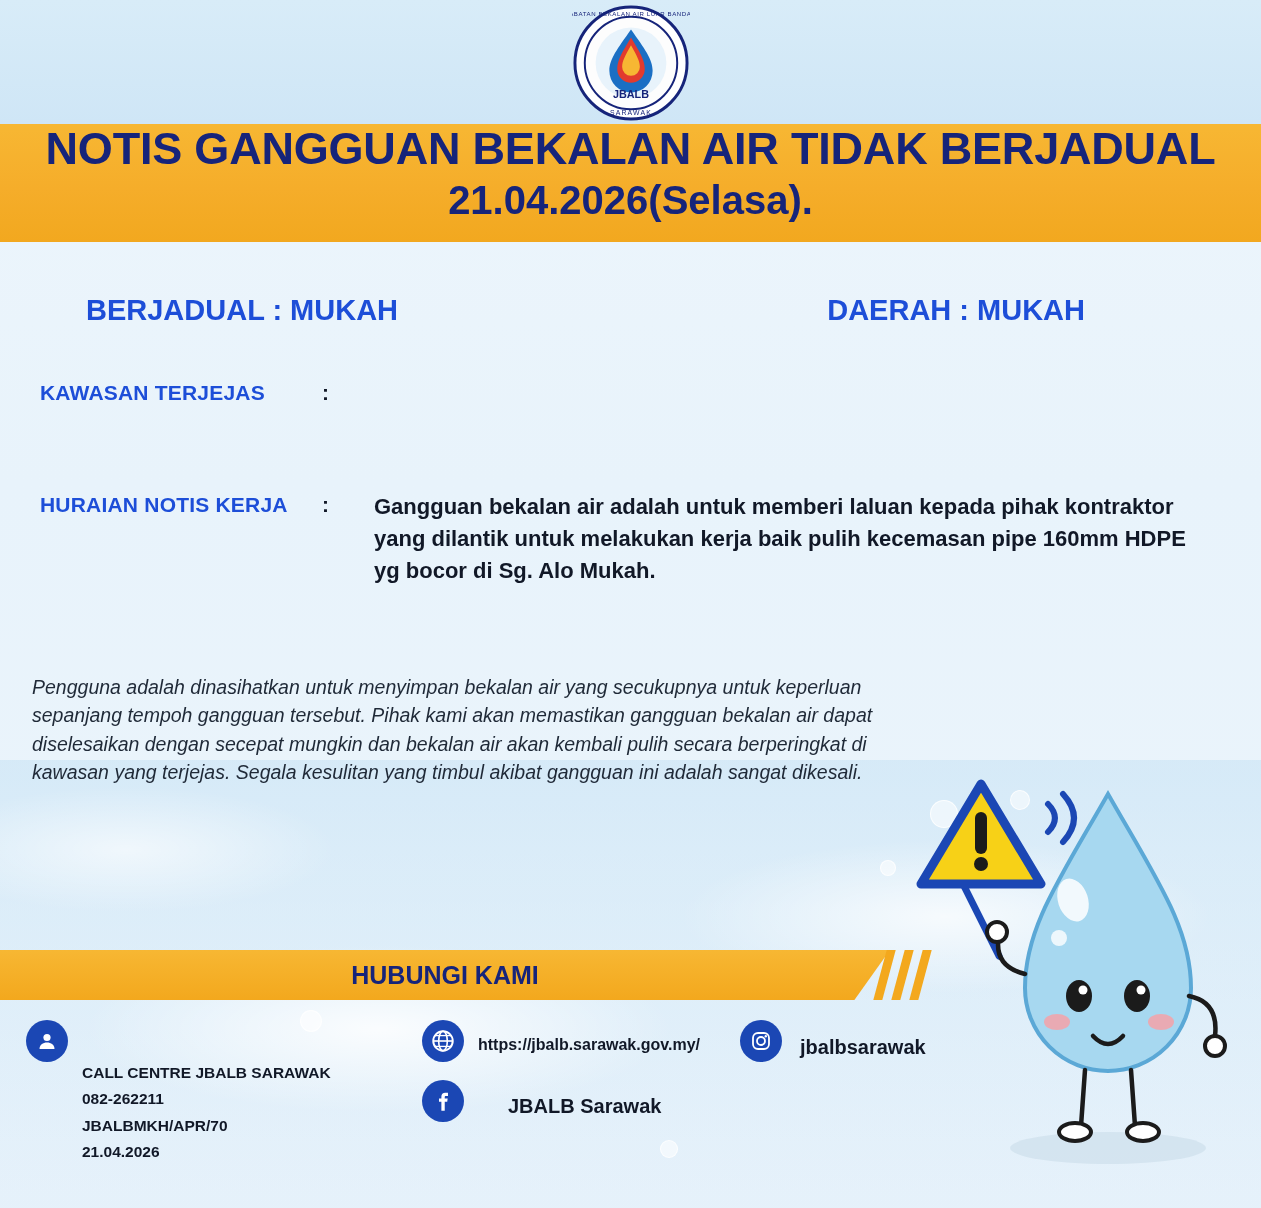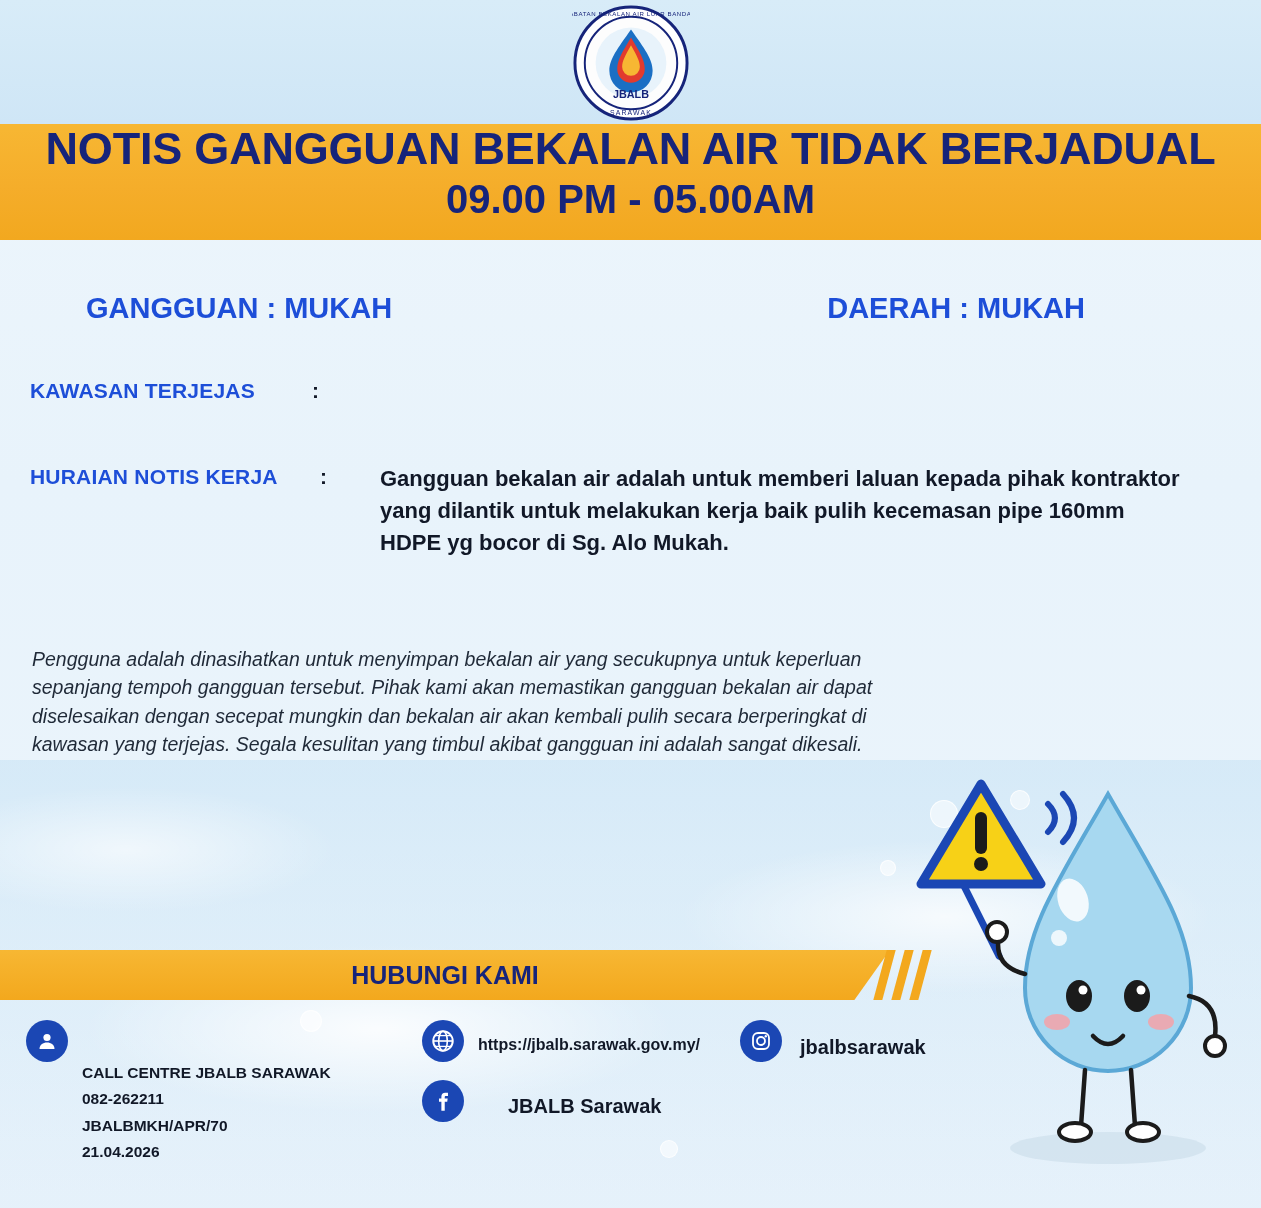--- a/index.html
+++ b/index.html
@@ -92,24 +92,24 @@
     font-size: 29px;
     font-weight: bold;
   }
   .region-right { padding-right: 110px; margin-left: 28px; }
 
   
   .detail {
     position: relative;
     display: flex;
     align-items: flex-start;
-    padding: 0 70px 0 30px;
+    padding: 0 70px 0 40px;
   }
   .detail.kawasan { margin-top: 52px; }
-  .detail.huraian { margin-top: 60px; gap: 8px; }
+  .detail.huraian { margin-top: 86px; }
   .detail-label {
     width: 282px;
     flex: none;
     color: #1d4ed8;
     font-size: 21px;
     font-weight: bold;
     letter-spacing: 0.2px;
     padding-top: 2px;
   }
   .detail-colon {
@@ -252,25 +252,25 @@
       <path d="M60 34 C51 49 46 57 46 66 a14 14 0 0 0 28 0 C74 57 69 49 60 34 Z" fill="#e23b2e"></path>
       <path d="M60 42 C54 53 51 58 51 64 a9 9 0 0 0 18 0 C69 58 66 53 60 42 Z" fill="#f7b733"></path>
       <text x="60" y="96" text-anchor="middle" font-family="Liberation Sans, sans-serif" font-size="11" font-weight="bold" fill="#16247a">JBALB</text>
       <text x="60" y="113" text-anchor="middle" font-family="Liberation Sans, sans-serif" font-size="7" letter-spacing="1.2" fill="#16247a">SARAWAK</text>
       <text x="60" y="12" text-anchor="middle" font-family="Liberation Sans, sans-serif" font-size="6.2" letter-spacing="0.6" fill="#16247a">JABATAN BEKALAN AIR LUAR BANDAR</text>
     </svg>
   </div>
 
   <div class="title-band">
     <div class="title-line1">NOTIS GANGGUAN BEKALAN AIR TIDAK BERJADUAL</div>
-    <div class="title-line3">09.00 PM - 05.00AM</div>
+    <div class="title-line2">21.04.2026(Selasa).</div>
   </div>
 
   <div class="region-row">
-    <div>GANGGUAN : MUKAH</div>
+    <div>BERJADUAL : MUKAH</div>
     <div class="region-right">DAERAH : MUKAH</div>
   </div>
 
   <div class="detail kawasan">
     <div class="detail-label">KAWASAN TERJEJAS</div>
     <div class="detail-colon">:</div>
   </div>
 
   <div class="detail huraian">
     <div class="detail-label">HURAIAN NOTIS KERJA</div>

